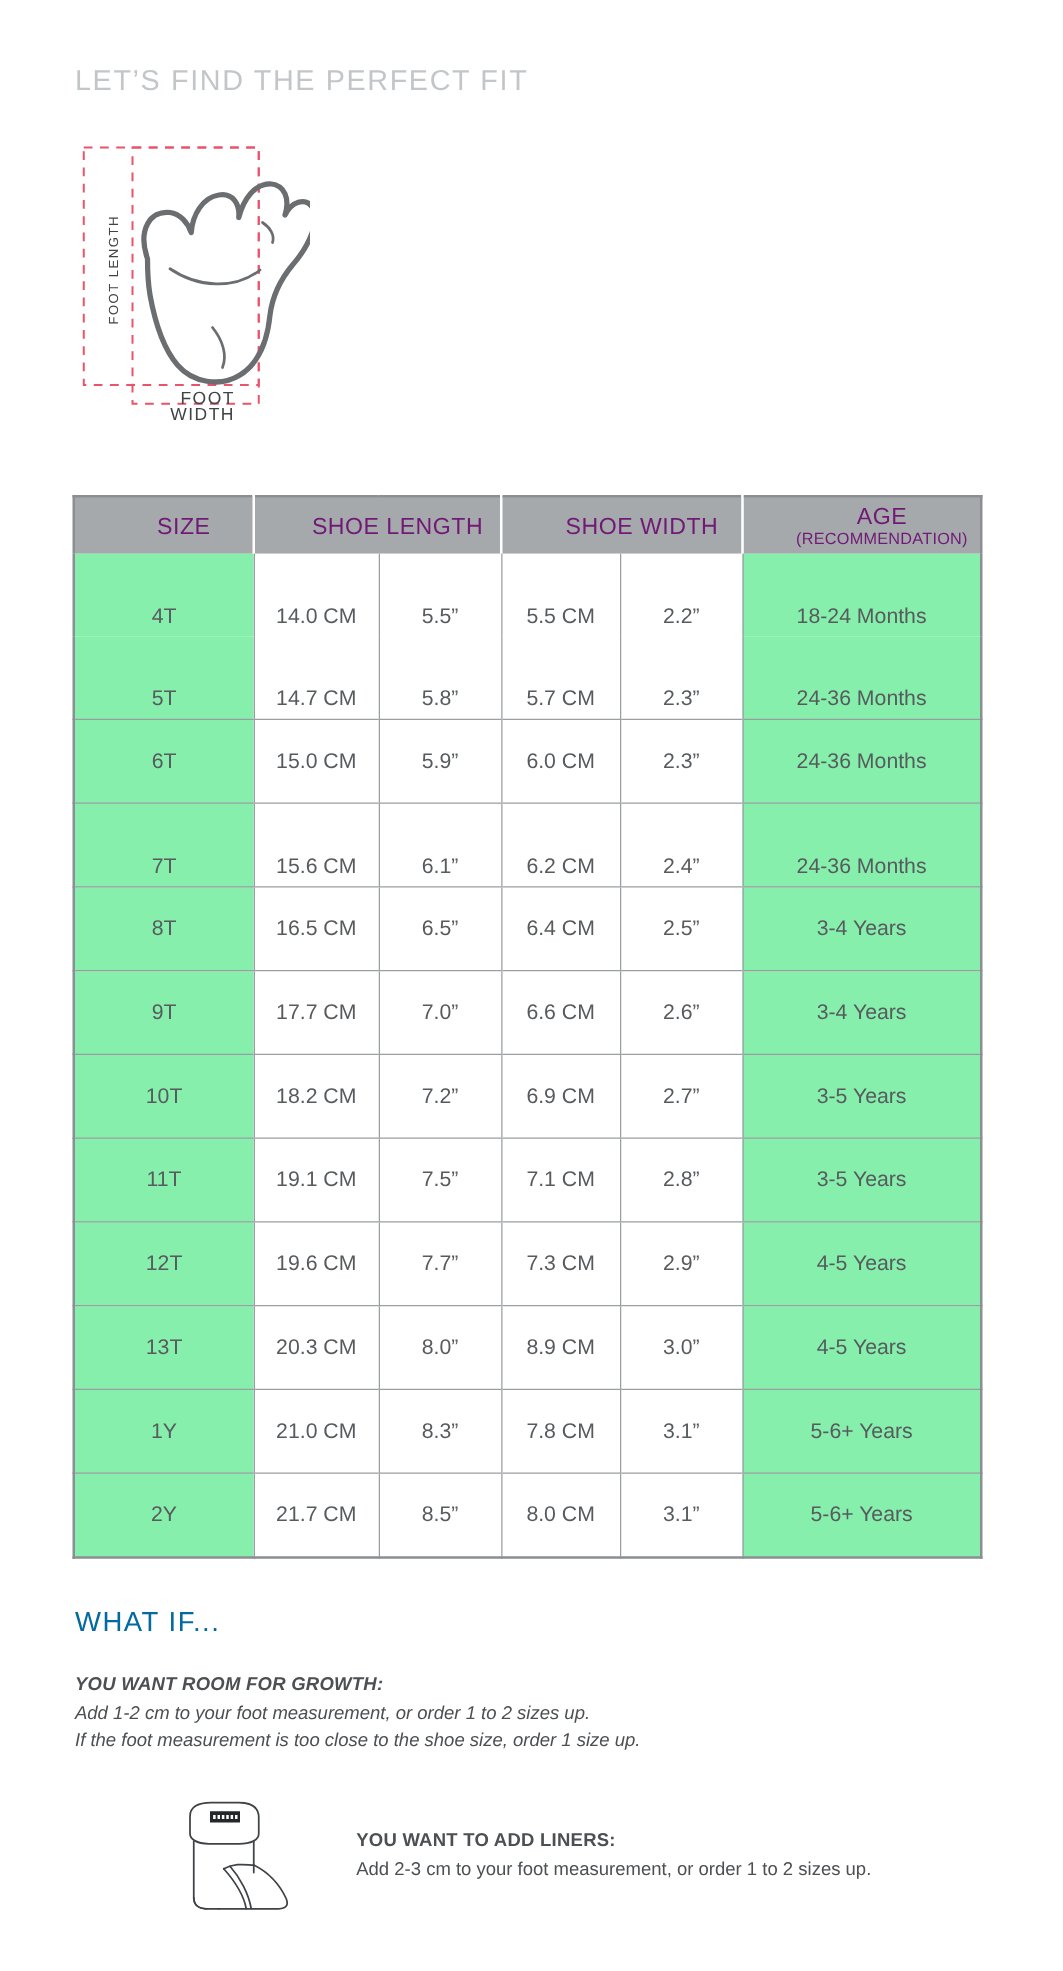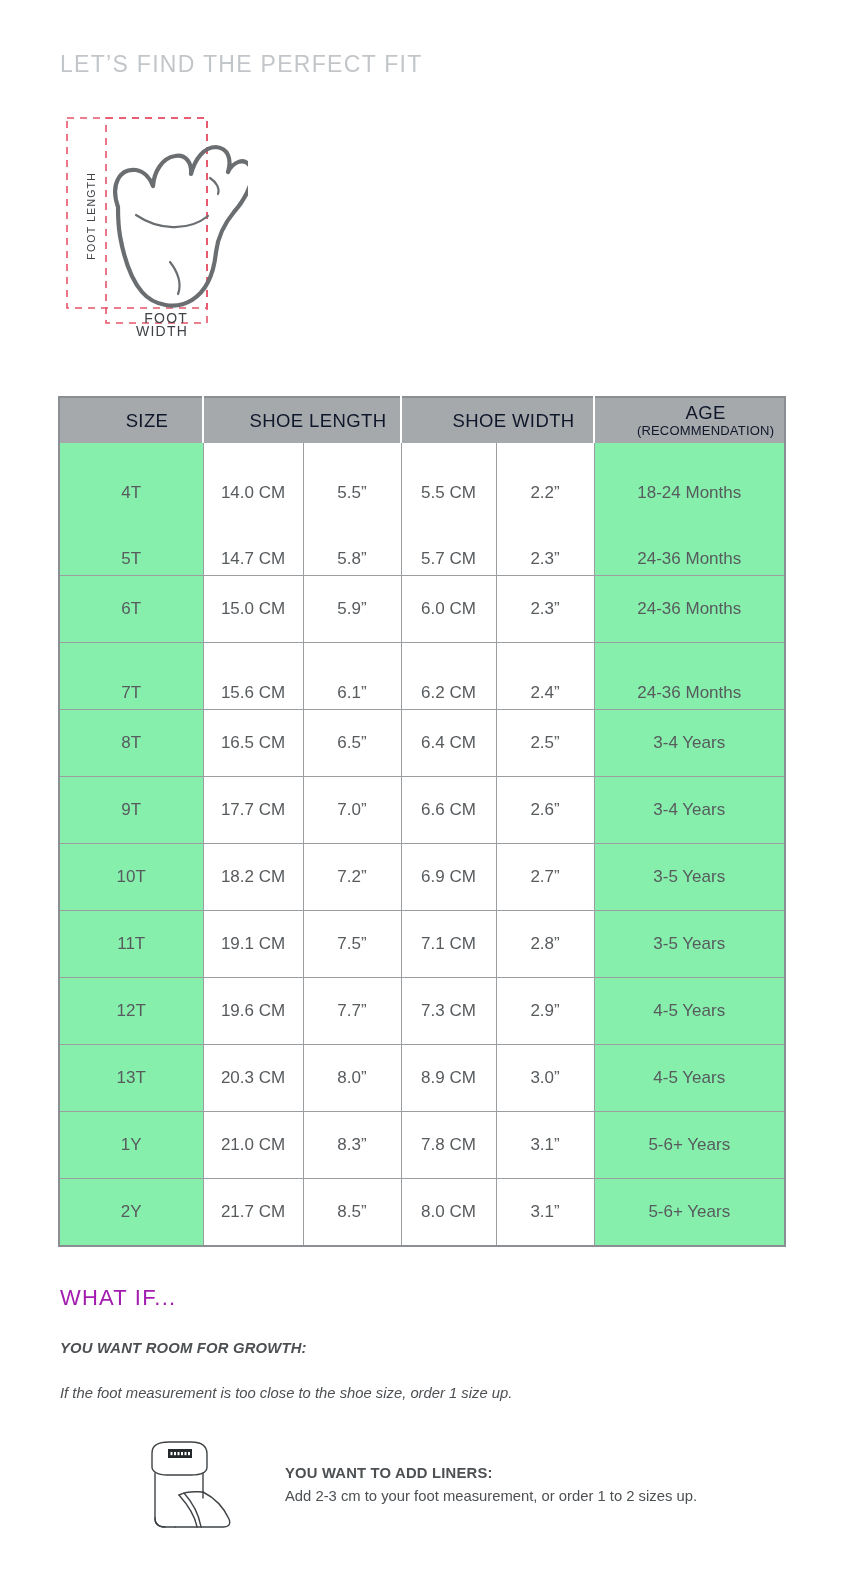--- a/index.html
+++ b/index.html
@@ -63,21 +63,21 @@
   }
   table.size-table { table-layout: fixed; }
   .size-table th, .size-table td {
     margin: 0;
     padding: 0;
     text-align: center;
     vertical-align: middle;
   }
   .size-table thead th {
     background: #a6a9ac;
-    color: #0f172a;
+    color: #701a75;
     font-weight: 400;
     height: 46px;
     font-size: 18.5px;
     letter-spacing: 0.4px;
     border-right: 2px solid #ffffff;
     padding-left: 32px;
   }
   .size-table thead th.last { border-right: none; }
   .th-age-main { font-size: 18.5px; line-height: 20px; display:block; }
   .th-age-sub  { font-size: 13px;  line-height: 15px; display:block; letter-spacing: 0.2px;}
@@ -107,21 +107,21 @@
   .cell-inner { height: 66px; display: flex; align-items: center; justify-content: center; }
   .cell-lo { align-items: flex-end; padding-bottom: 6px; }
 
   
   .whatif-title {
     position: absolute;
     left: 60px;
     top: 1285px;
     font-size: 22px;
     letter-spacing: 1.2px;
-    color: #a21caf;
+    color: #0369a1;
     font-weight: 400;
   }
   .growth-block {
     position: absolute;
     left: 60px;
     top: 1337px;
     width: 700px;
     font-size: 14.8px;
     line-height: 22px;
     color: #4c5053;
@@ -636,21 +636,21 @@
         </td>
     </tr>
 
   </tbody>
 </table>
 
 <div class="whatif-title">WHAT IF...</div>
 
 <div class="growth-block">
   <span class="hd">YOU WANT ROOM FOR GROWTH:</span>
-  <br>
+  <span>Add 1-2 cm to your foot measurement, or order 1 to 2 sizes up.</span><br>
   <span>If the foot measurement is too close to the shoe size, order 1 size up.</span>
 </div>
 
 <div class="liner-block">
   <div class="liner-fig">
     <svg width="110" height="105" viewBox="0 0 110 105">
       <g fill="none" stroke="#3f4346" stroke-width="1.4" stroke-linejoin="round" stroke-linecap="round">
 
         <path d="M13 13 C 13 5, 20 2, 30 2 L 52 2 C 62 2, 68 6, 68 14 L 68 27 C 68 32, 62 35, 52 35 L 28 35 C 18 35, 13 31, 13 27 Z"></path>
 

